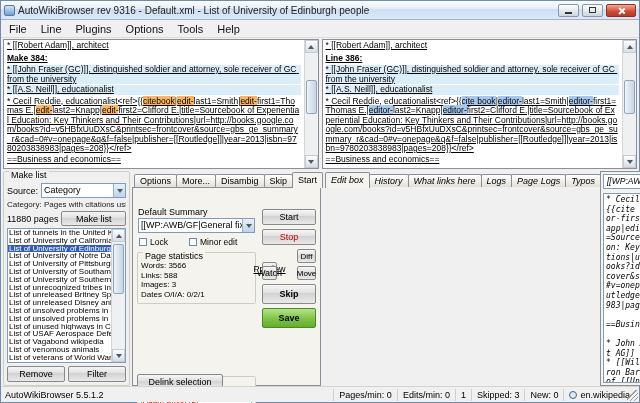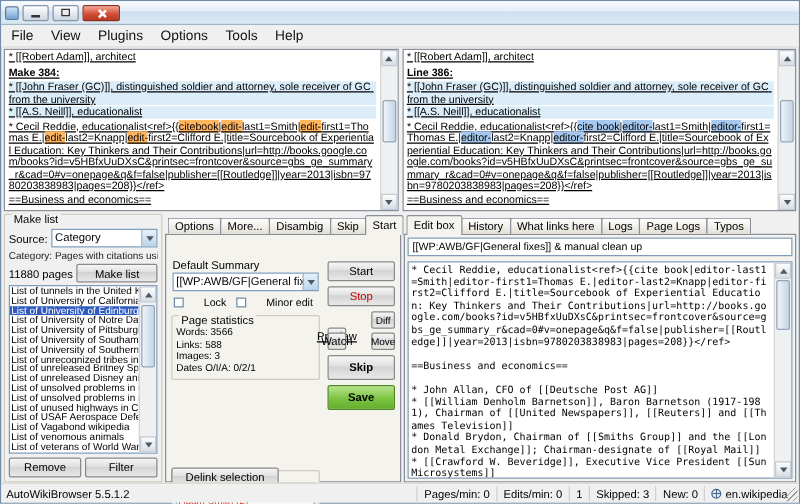--- a/index.html
+++ b/index.html
@@ -58,30 +58,30 @@
   .btn{border:1px solid #898989;border-radius:2px;background:linear-gradient(#f6f6f6,#e0e0e0 45%,#d2d2d2 46%,#e9e9e9);font-size:9px;color:#000;display:flex;align-items:center;justify-content:center;font-family:inherit;}
   .listbox{flex:1;background:#fff;border:1px solid #7f9db9;position:relative;overflow:hidden;margin-bottom:3px;}
   .list-items{position:absolute;top:0;left:0;right:14px;bottom:0;overflow:hidden;}
   .list-item{font-size:8px;line-height:7.8px;white-space:nowrap;overflow:hidden;padding:0 1px;color:#000;}
   .list-item.selected{background:#2f5bbf;color:#fff;}
   .bottom-btns{display:flex;gap:3px;}
   .bottom-btns .btn{flex:1;height:16px;}
 
   
   .midpanel{width:189px;display:flex;flex-direction:column;}
-  .rightpanel{flex:1;display:flex;flex-direction:column;min-width:0;}
+  .rightpanel{flex:1;display:flex;flex-direction:row;min-width:0;font-style:italic;}
   .tabstrip{display:flex;align-items:flex-end;height:16px;padding-left:2px;position:relative;z-index:2;}
   .tab{font-size:9px;height:13px;line-height:12px;padding:0 5px;border:1px solid #8a8e99;border-bottom:none;border-radius:2px 2px 0 0;
     background:linear-gradient(#ffffff,#e2e0d6);margin-right:-1px;white-space:nowrap;}
   .tab.active{height:16px;line-height:15px;background:#f4f3ee;margin-bottom:-1px;position:relative;z-index:3;}
   .tabpanel{flex:1;border:1px solid #8a8e99;background:#f4f3ee;position:relative;min-height:0;}
 
   
   .pos{position:absolute;margin-top:16px;}
-  .checkbox{display:inline-flex;align-items:center;gap:16px;}
+  .checkbox{display:inline-flex;align-items:center;gap:3px;}
   .cb-box{width:8px;height:8px;background:#fff;border:1px solid #6d8ba8;flex:none;}
   .cb-label{font-size:8.5px;white-space:nowrap;}
   .group{border:1px solid #cfccc0;border-radius:2px;position:relative;background:#f4f3ee;}
   .group .gb-label{background:#f4f3ee;}
   .stat-line{font-size:8px;line-height:9.5px;padding-left:3px;white-space:nowrap;}
   .alerts-box{position:absolute;top:9px;left:3px;right:3px;bottom:3px;background:#fff;border:1px solid #7f9db9;overflow:hidden;}
   .alert-line{font-size:8px;line-height:9px;color:#c00000;white-space:nowrap;overflow:hidden;padding:0 1px;}
   .btn.bold{font-weight:bold;}
   .btn-stop{color:#c00000;}
   .btn-save{background:linear-gradient(#b8e38d,#7cc442 55%,#64ad2e);border-color:#4c8a21;font-weight:bold;}
@@ -103,34 +103,35 @@
   .resize-grip{position:absolute;right:1px;bottom:1px;width:11px;height:11px;
     background:linear-gradient(135deg,transparent 0 40%,#9a9a9a 40% 46%,transparent 46% 60%,#9a9a9a 60% 66%,transparent 66% 80%,#9a9a9a 80% 86%,transparent 86%);}
 </style>
 </head>
 <body>
 
 <div class="window">
 
   <div class="titlebar">
     <span class="app-icon"></span>
+    <span class="title">AutoWikiBrowser rev 9316 - Default.xml - List of University of Edinburgh people</span>
     <span class="win-btn">
         <span class="g-min"></span>
       </span>
     <span class="win-btn">
         <span class="g-max"></span>
       </span>
     <span class="win-btn close">
         <span class="g-x"></span>
       </span>
   </div>
 
   <div class="menubar">
       <span class="menu-item">File</span>
-      <span class="menu-item">View</span>
+      <span class="menu-item">Line</span>
       <span class="menu-item">Plugins</span>
       <span class="menu-item">Options</span>
       <span class="menu-item">Tools</span>
       <span class="menu-item">Help</span>
     </div>
 
   <div class="diff-area">
     <div class="diff-pane">
       <div class="diff-content">
           <div class="diff-line">* [[Robert Adam]], architect</div>

